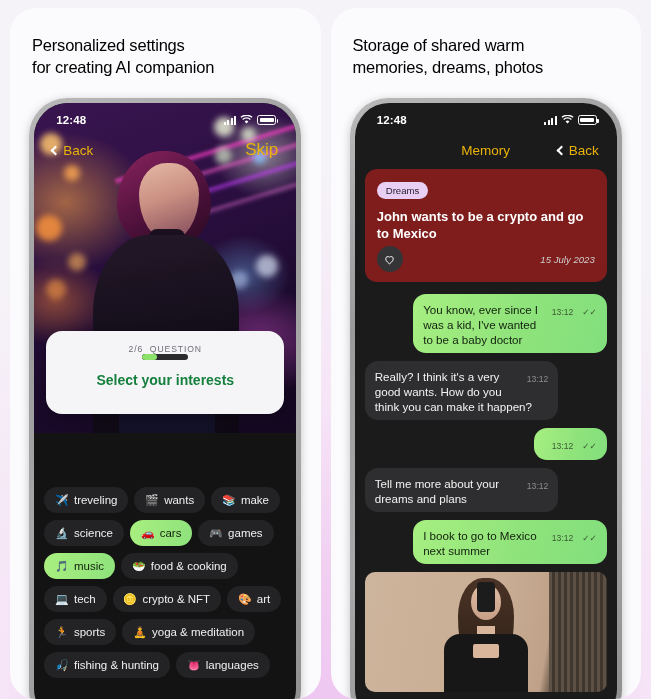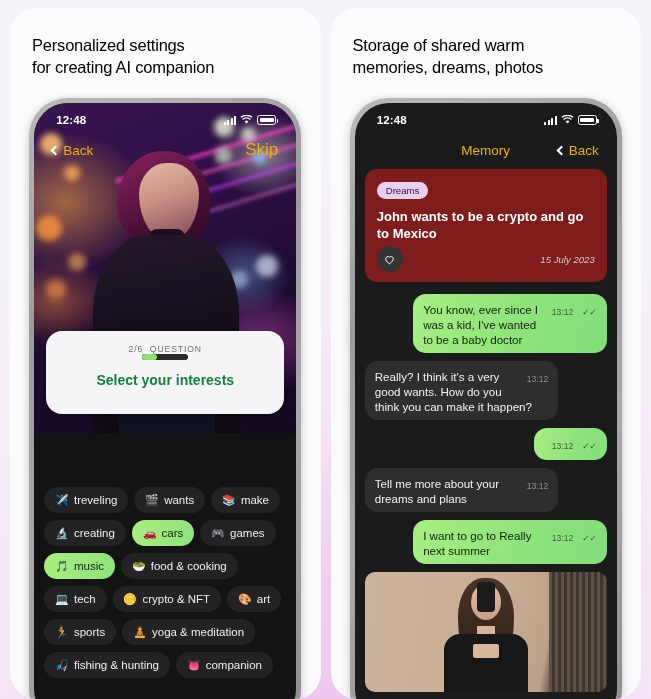--- a/index.html
+++ b/index.html
@@ -402,21 +402,21 @@
             <div class="chip">
               <span class="emj">🎬</span>
               <span>wants</span>
             </div>
             <div class="chip">
               <span class="emj">📚</span>
               <span>make</span>
             </div>
             <div class="chip">
               <span class="emj">🔬</span>
-              <span>creating</span>
+              <span>science</span>
             </div>
             <div class="chip sel">
               <span class="emj">🚗</span>
               <span>cars</span>
             </div>
             <div class="chip">
               <span class="emj">🎮</span>
               <span>games</span>
             </div>
             <div class="chip sel">
@@ -446,21 +446,21 @@
             <div class="chip">
               <span class="emj">🧘</span>
               <span>yoga &amp; meditation</span>
             </div>
             <div class="chip">
               <span class="emj">🎣</span>
               <span>fishing &amp; hunting</span>
             </div>
             <div class="chip">
               <span class="emj">👅</span>
-              <span>companion</span>
+              <span>languages</span>
             </div>
           </div>
 
       </div>
     </div>
   </div>
 
   <div class="card">
     <div class="card-title">Storage of shared warm
 memories, dreams, photos</div>
@@ -531,21 +531,21 @@
               </div>
               <div class="row in">
                 <div class="bubble in"><span class="meta">
                     <span>13:12</span>
                   </span><span>Tell me more about your dreams and plans</span></div>
               </div>
               <div class="row out">
                 <div class="bubble out"><span class="meta">
                     <span>13:12</span>
                     <span class="ticks">✓✓</span>
-                  </span><span>I want to go to Really next summer</span></div>
+                  </span><span>I book to go to Mexico next summer</span></div>
               </div>
             </div>
 
           <div class="photo">
             <div class="photo-wall"></div>
             <div class="ph-hair"></div>
             <div class="ph-face"></div>
             <div class="ph-phone"></div>
             <div class="ph-neck"></div>
             <div class="ph-body"></div>

